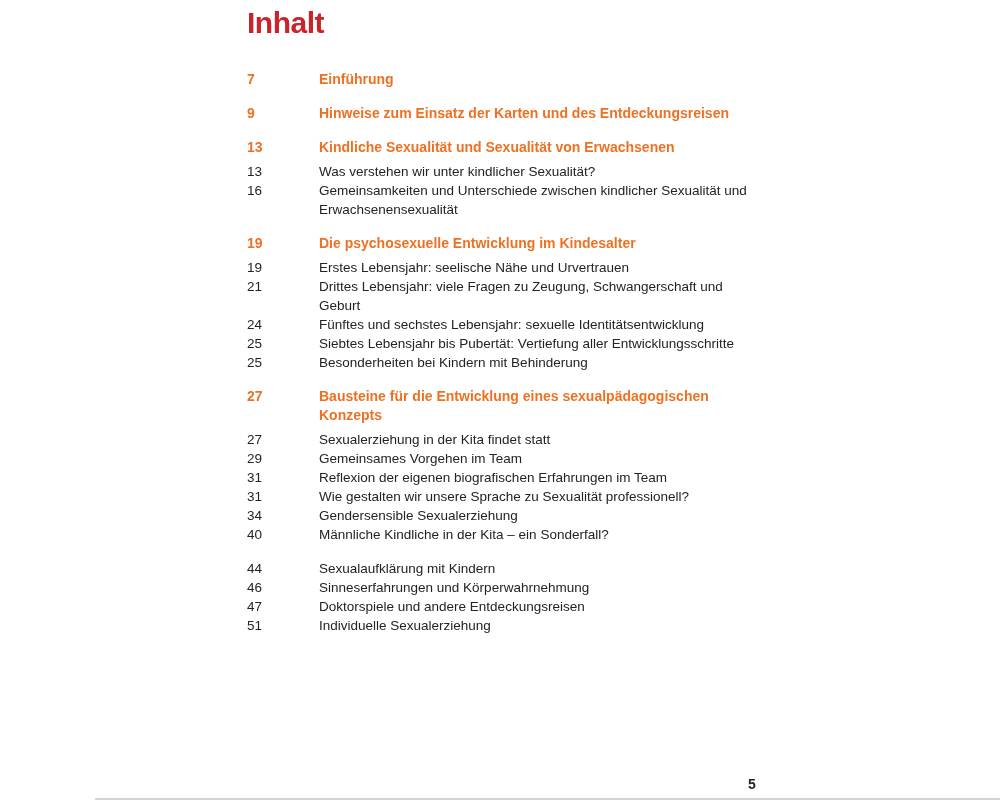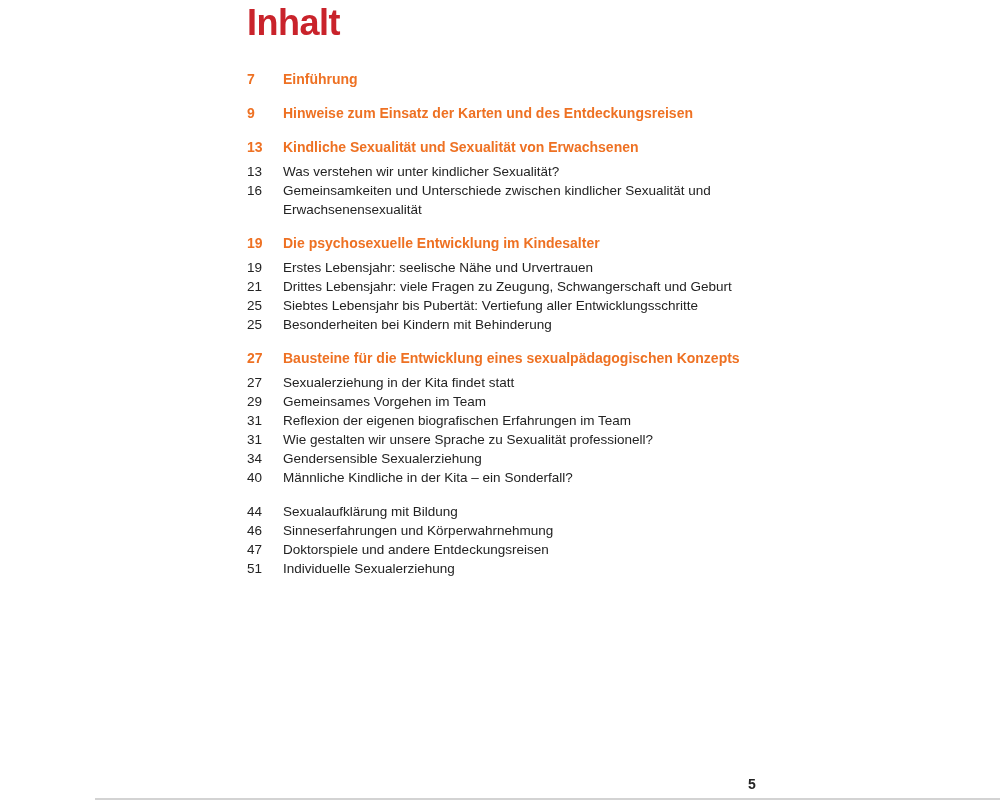--- a/index.html
+++ b/index.html
@@ -24,21 +24,21 @@
     height: 800px;
     background: var(--background);
   }
   .content {
     position: absolute;
     left: 247px;
     top: 6px;
     width: 512px;
   }
   .page-title {
-    font-size: 36px;
+    font-size: 30px;
     font-weight: bold;
     color: var(--title-red);
     letter-spacing: -0.5px;
     line-height: 34px;
     margin-bottom: 30px;
   }
   .toc-section {
     margin-bottom: 15px;
   }
   .toc-row {
@@ -46,20 +46,21 @@
     align-items: flex-start;
     font-size: 13.5px;
     line-height: 19px;
   }
   .toc-row .num {
     width: 36px;
     flex-shrink: 0;
   }
   .toc-row .txt {
     flex: 1;
+    margin-left: 36px;
   }
   .toc-row.heading {
     font-weight: bold;
     font-size: 14px;
     color: var(--heading-orange);
     margin-bottom: 5px;
   }
   .toc-row.item {
     color: var(--body-text);
   }
@@ -120,20 +121,24 @@
           </div>
           <div class="toc-row item">
             <span class="num">19</span>
             <span class="txt">Erstes Lebensjahr: seelische Nähe und Urvertrauen</span>
           </div>
           <div class="toc-row item">
             <span class="num">21</span>
             <span class="txt">Drittes Lebensjahr: viele Fragen zu Zeugung, Schwangerschaft und Geburt</span>
           </div>
           <div class="toc-row item">
+            <span class="num">24</span>
+            <span class="txt">Fünftes und sechstes Lebensjahr: sexuelle Identitätsentwicklung</span>
+          </div>
+          <div class="toc-row item">
             <span class="num">25</span>
             <span class="txt">Siebtes Lebensjahr bis Pubertät: Vertiefung aller Entwicklungsschritte</span>
           </div>
           <div class="toc-row item">
             <span class="num">25</span>
             <span class="txt">Besonderheiten bei Kindern mit Behinderung</span>
           </div>
         </div>
         <div class="toc-section">
           <div class="toc-row heading">
@@ -161,21 +166,21 @@
             <span class="txt">Gendersensible Sexualerziehung</span>
           </div>
           <div class="toc-row item">
             <span class="num">40</span>
             <span class="txt">Männliche Kindliche in der Kita – ein Sonderfall?</span>
           </div>
         </div>
         <div class="toc-section">
           <div class="toc-row item">
             <span class="num">44</span>
-            <span class="txt">Sexualaufklärung mit Bildung</span>
+            <span class="txt">Sexualaufklärung mit Kindern</span>
           </div>
           <div class="toc-row item">
             <span class="num">46</span>
             <span class="txt">Sinneserfahrungen und Körperwahrnehmung</span>
           </div>
           <div class="toc-row item">
             <span class="num">47</span>
             <span class="txt">Doktorspiele und andere Entdeckungsreisen</span>
           </div>
           <div class="toc-row item">

